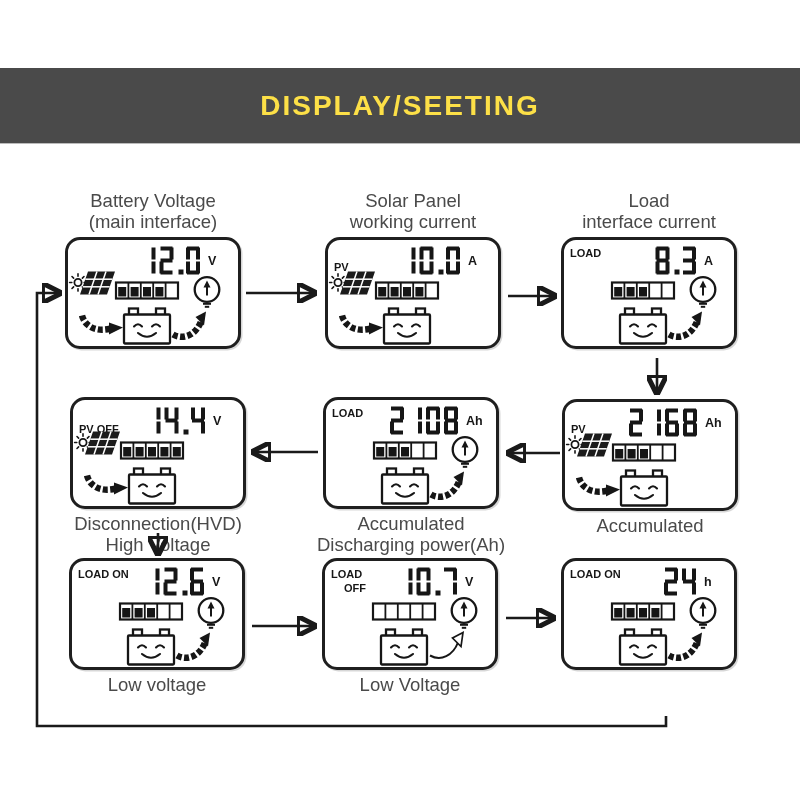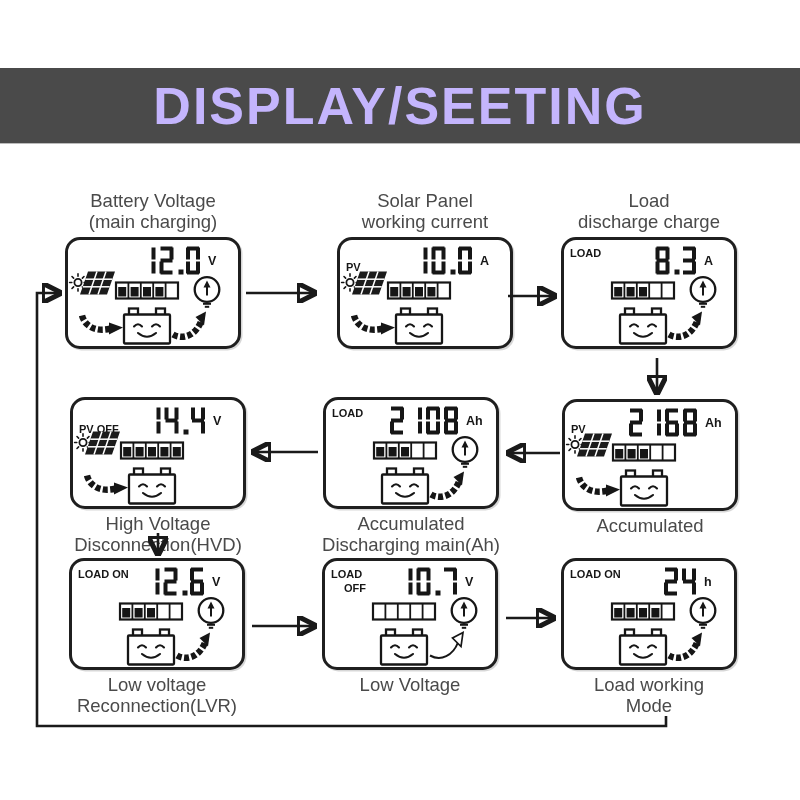--- a/index.html
+++ b/index.html
@@ -1,21 +1,21 @@
 <!DOCTYPE html>
 <html><head>
 <meta charset="utf-8">
 <style>
   html,body{margin:0;padding:0;}
   body{width:800px;height:800px;background:#ffffff;font-family:"Liberation Sans",sans-serif;}
   .canvas{position:relative;width:800px;height:800px;overflow:hidden;background:#fff;}
 
   .banner{position:absolute;left:0;top:68px;width:800px;height:75px;background:#4a4a4a;
           display:flex;align-items:center;justify-content:center;box-shadow:0 1px 0 #bbb;}
-  .banner-title{color:#c4b5fd;font-weight:bold;font-size:52px;letter-spacing:2px;}
+  .banner-title{color:#fde047;font-weight:bold;font-size:28px;letter-spacing:2px;}
 
   .connectors{position:absolute;left:0;top:0;width:800px;height:800px;pointer-events:none;z-index:5;}
   .connectors path,.connectors line{stroke:#1a1a1a;stroke-width:2.6;fill:none;}
 
   .panel-wrap{position:absolute;width:230px;display:flex;flex-direction:column;align-items:center;z-index:2;}
   .panel-label{order:1;text-align:center;color:#4a4a4a;font-size:18.5px;line-height:21px;}
   .label-above .panel-label{margin-bottom:5px;}
   .label-below .panel-label{order:3;margin-top:4px;}
   .lcd{order:2;width:176px;height:112px;border:3.2px solid #1f1f1f;border-radius:15px;
        background:#fff;box-sizing:border-box;box-shadow:1.5px 1.5px 0 rgba(140,140,140,.35);}
@@ -70,21 +70,21 @@
     <path d="M158,533 V553" marker-end="url(#ah)"></path>
     <path d="M252,626 H314" marker-end="url(#ah)"></path>
     <path d="M506,618 H553" marker-end="url(#ah)"></path>
     <path d="M666,716 L666,726 L37,726 L37,293 L59,293" marker-end="url(#ah)"></path>
   </svg>
 
   <div id="panels">
       <div class="panel-wrap label-above" style="left: 38px; top: 190px;">
     <div class="panel-label">
       <div class="lbl-line">Battery Voltage</div>
-      <div class="lbl-line">(main charging)</div>
+      <div class="lbl-line">(main interface)</div>
     </div>
     <div class="lcd">
       <svg class="lcd-svg" viewBox="0 0 170 105">
 
         <g class="sevenseg">
               <rect x="83.5" y="7" width="4" height="12"></rect>
               <rect x="83.5" y="21" width="4" height="12"></rect>
               <rect x="92.5" y="6" width="12" height="4"></rect>
               <rect x="101.5" y="7" width="4" height="12"></rect>
               <rect x="92.5" y="18" width="12" height="4"></rect>
@@ -153,21 +153,21 @@
           <polygon class="shead" points="29,8 43,13 29,20"></polygon>
         </g>
 
         <g class="ar-dis" transform="translate(104,70)">
           <path class="swoosh" d="M1,24 C12,30 24,24 29,11"></path>
           <polygon class="shead" points="34,1 23.5,6.5 32,15"></polygon>
         </g>
       </svg>
     </div>
   </div>
-      <div class="panel-wrap label-above" style="left: 310px; top: 190px;">
+      <div class="panel-wrap label-above" style="left: 298px; top: 190px;">
     <div class="panel-label">
       <div class="lbl-line">Solar Panel</div>
       <div class="lbl-line">working current</div>
     </div>
     <div class="lcd">
       <svg class="lcd-svg" viewBox="0 0 170 105">
         <text class="badge b1" x="6" y="30">PV</text>
 
         <g class="sevenseg">
               <rect x="83.5" y="7" width="4" height="12"></rect>
@@ -232,21 +232,21 @@
           <path class="swoosh" d="M2,1 C5,12 16,18 31,14"></path>
           <polygon class="shead" points="29,8 43,13 29,20"></polygon>
         </g>
 
       </svg>
     </div>
   </div>
       <div class="panel-wrap label-above" style="left: 534px; top: 190px;">
     <div class="panel-label">
       <div class="lbl-line">Load</div>
-      <div class="lbl-line">discharge charge</div>
+      <div class="lbl-line">interface current</div>
     </div>
     <div class="lcd">
       <svg class="lcd-svg" viewBox="0 0 170 105">
         <text class="badge b1" x="6" y="16">LOAD</text>
 
         <g class="sevenseg">
               <rect x="92.5" y="6" width="12" height="4"></rect>
               <rect x="101.5" y="7" width="4" height="12"></rect>
               <rect x="101.5" y="21" width="4" height="12"></rect>
               <rect x="92.5" y="30" width="12" height="4"></rect>
@@ -292,22 +292,22 @@
 
         <g class="ar-dis" transform="translate(104,70)">
           <path class="swoosh" d="M1,24 C12,30 24,24 29,11"></path>
           <polygon class="shead" points="34,1 23.5,6.5 32,15"></polygon>
         </g>
       </svg>
     </div>
   </div>
       <div class="panel-wrap label-below" style="left: 43px; top: 397px;">
     <div class="panel-label">
+      <div class="lbl-line">Disconnection(HVD)</div>
       <div class="lbl-line">High Voltage</div>
-      <div class="lbl-line">Disconnection(HVD)</div>
     </div>
     <div class="lcd">
       <svg class="lcd-svg" viewBox="0 0 170 105">
         <text class="badge b1" x="6" y="32">PV OFF</text>
 
         <g class="sevenseg">
               <rect x="83.5" y="7" width="4" height="12"></rect>
               <rect x="83.5" y="21" width="4" height="12"></rect>
               <rect x="91.5" y="7" width="4" height="12"></rect>
               <rect x="101.5" y="7" width="4" height="12"></rect>
@@ -366,21 +366,21 @@
           <path class="swoosh" d="M2,1 C5,12 16,18 31,14"></path>
           <polygon class="shead" points="29,8 43,13 29,20"></polygon>
         </g>
 
       </svg>
     </div>
   </div>
       <div class="panel-wrap label-below" style="left: 296px; top: 397px;">
     <div class="panel-label">
       <div class="lbl-line">Accumulated</div>
-      <div class="lbl-line">Discharging main(Ah)</div>
+      <div class="lbl-line">Discharging power(Ah)</div>
     </div>
     <div class="lcd">
       <svg class="lcd-svg" viewBox="0 0 170 105">
         <text class="badge b1" x="6" y="16">LOAD</text>
 
         <g class="sevenseg">
               <rect x="65" y="6" width="12" height="4"></rect>
               <rect x="74" y="7" width="4" height="12"></rect>
               <rect x="65" y="18" width="12" height="4"></rect>
               <rect x="64" y="21" width="4" height="12"></rect>
@@ -513,21 +513,20 @@
           <path class="swoosh" d="M2,1 C5,12 16,18 31,14"></path>
           <polygon class="shead" points="29,8 43,13 29,20"></polygon>
         </g>
 
       </svg>
     </div>
   </div>
       <div class="panel-wrap label-below" style="left: 42px; top: 558px;">
     <div class="panel-label">
       <div class="lbl-line">Low voltage</div>
-      <div class="lbl-line">Reconnection(LVR)</div>
     </div>
     <div class="lcd">
       <svg class="lcd-svg" viewBox="0 0 170 105">
         <text class="badge b1" x="6" y="16">LOAD ON</text>
 
         <g class="sevenseg">
               <rect x="83.5" y="7" width="4" height="12"></rect>
               <rect x="83.5" y="21" width="4" height="12"></rect>
               <rect x="92.5" y="6" width="12" height="4"></rect>
               <rect x="101.5" y="7" width="4" height="12"></rect>
@@ -629,24 +628,20 @@
         </g>
 
         <g class="ar-dis" transform="translate(104,70)">
           <path class="swoosh" d="M1,24 C12,30 24,24 29,11"></path>
           <polygon class="shead" points="34,1 23.5,6.5 32,15"></polygon>
         </g>
       </svg>
     </div>
   </div>
       <div class="panel-wrap label-below" style="left: 534px; top: 558px;">
-    <div class="panel-label">
-      <div class="lbl-line">Load working</div>
-      <div class="lbl-line">Mode</div>
-    </div>
     <div class="lcd">
       <svg class="lcd-svg" viewBox="0 0 170 105">
         <text class="badge b1" x="6" y="16">LOAD ON</text>
 
         <g class="sevenseg">
               <rect x="101" y="6" width="12" height="4"></rect>
               <rect x="110" y="7" width="4" height="12"></rect>
               <rect x="101" y="18" width="12" height="4"></rect>
               <rect x="100" y="21" width="4" height="12"></rect>
               <rect x="101" y="30" width="12" height="4"></rect>

